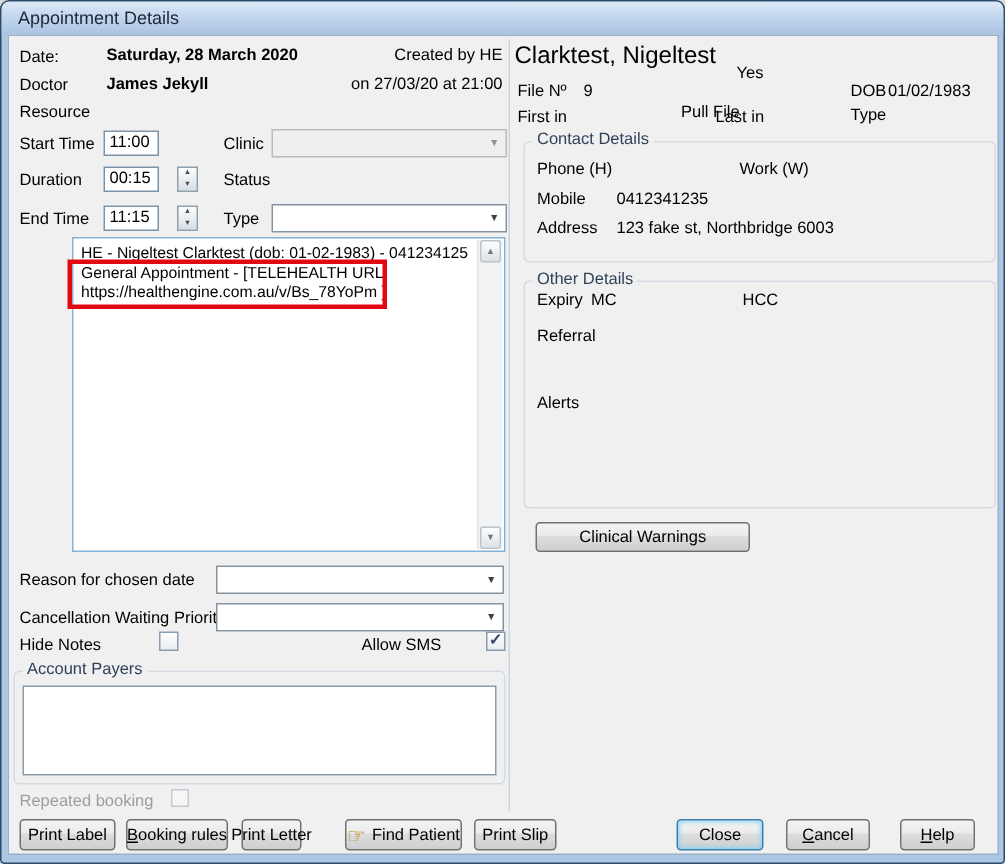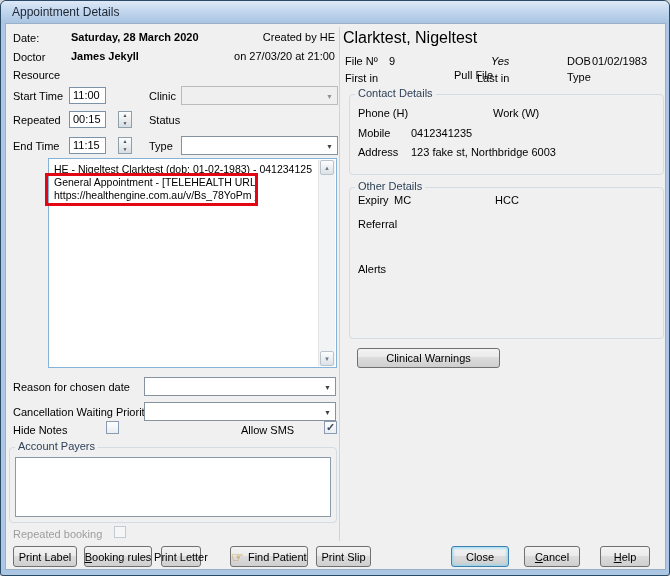--- a/index.html
+++ b/index.html
@@ -73,21 +73,21 @@
 
   <div class="lbl" style="left:12px;top:68px;">Resource</div>
 
   <div class="lbl" style="left:12px;top:89px;">Start Time</div>
   <div class="tb" style="left:68px;top:86px;width:37px;height:17px;">11:00</div>
   <div class="lbl" style="left:148px;top:89px;">Clinic</div>
   <div class="combo disabled" style="left:180px;top:85px;width:157px;height:19px;">
     <span class="arr">▼</span>
   </div>
 
-  <div class="lbl" style="left:12px;top:113px;">Repeated</div>
+  <div class="lbl" style="left:12px;top:113px;">Duration</div>
   <div class="tb" style="left:68px;top:110px;width:37px;height:17px;">00:15</div>
   <div class="spin" style="left:117px;top:110px;">
     <span>▲</span>
     <span>▼</span>
   </div>
   <div class="lbl" style="left:148px;top:113px;">Status</div>
 
   <div class="lbl" style="left:12px;top:139px;">End Time</div>
   <div class="tb" style="left:68px;top:136px;width:37px;height:17px;">11:15</div>
   <div class="spin" style="left:117px;top:136px;">
@@ -137,21 +137,21 @@
   <div class="lbl dis" style="left:12px;top:527px;">Repeated booking</div>
   <div class="cb off disabled" style="left:113px;top:525px;width:12px;height:12px;">
     <span>✓</span>
   </div>
 
   <div class="lbl" style="left:342px;top:28px;font-size:16px;">Clarktest, Nigeltest</div>
 
   <div class="lbl" style="left:344px;top:54px;">File Nº</div>
   <div class="lbl" style="left:388px;top:54px;">9</div>
   <div class="lbl" style="left:453px;top:68px;">Pull File</div>
-  <div class="lbl" style="left:490px;top:54px;font-style:italic;">Yes</div>
+  <div class="lbl" style="left:490px;top:42px;">Yes</div>
   <div class="lbl" style="left:566px;top:54px;">DOB</div>
   <div class="lbl" style="left:591px;top:54px;">01/02/1983</div>
 
   <div class="lbl" style="left:344px;top:71px;">First in</div>
   <div class="lbl" style="left:476px;top:71px;">Last in</div>
   <div class="lbl" style="left:566px;top:70px;">Type</div>
 
   <div class="gb" style="left:348px;top:93px;width:315px;height:81px;"></div>
   <div class="gb-cap" style="left:354px;top:86px;">Contact Details</div>
   <div class="lbl" style="left:357px;top:106px;">Phone (H)</div>

